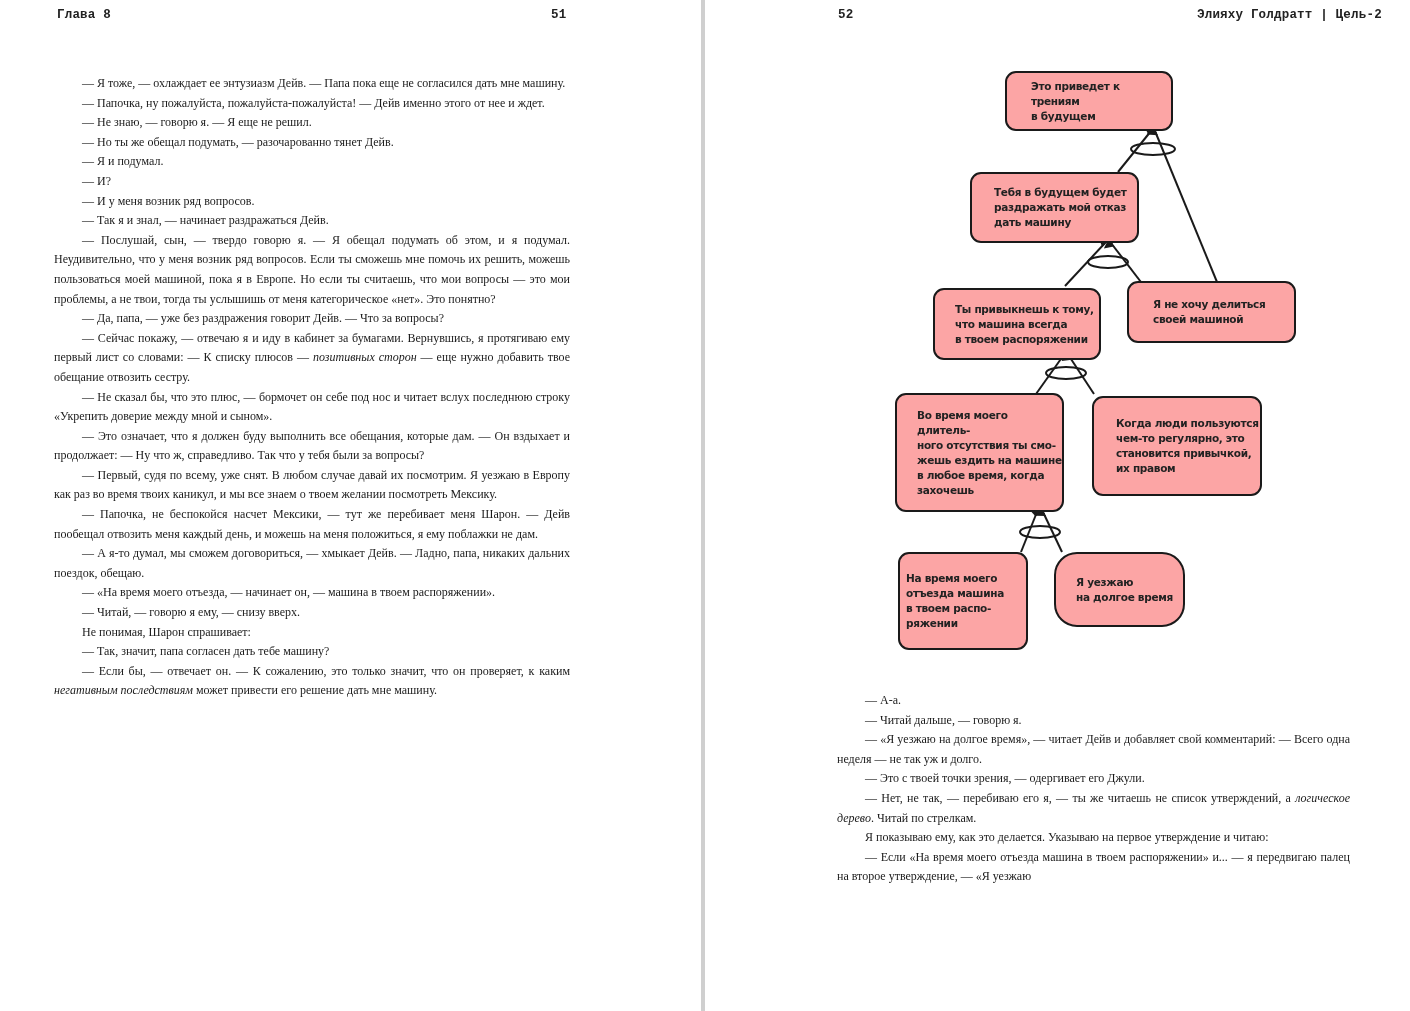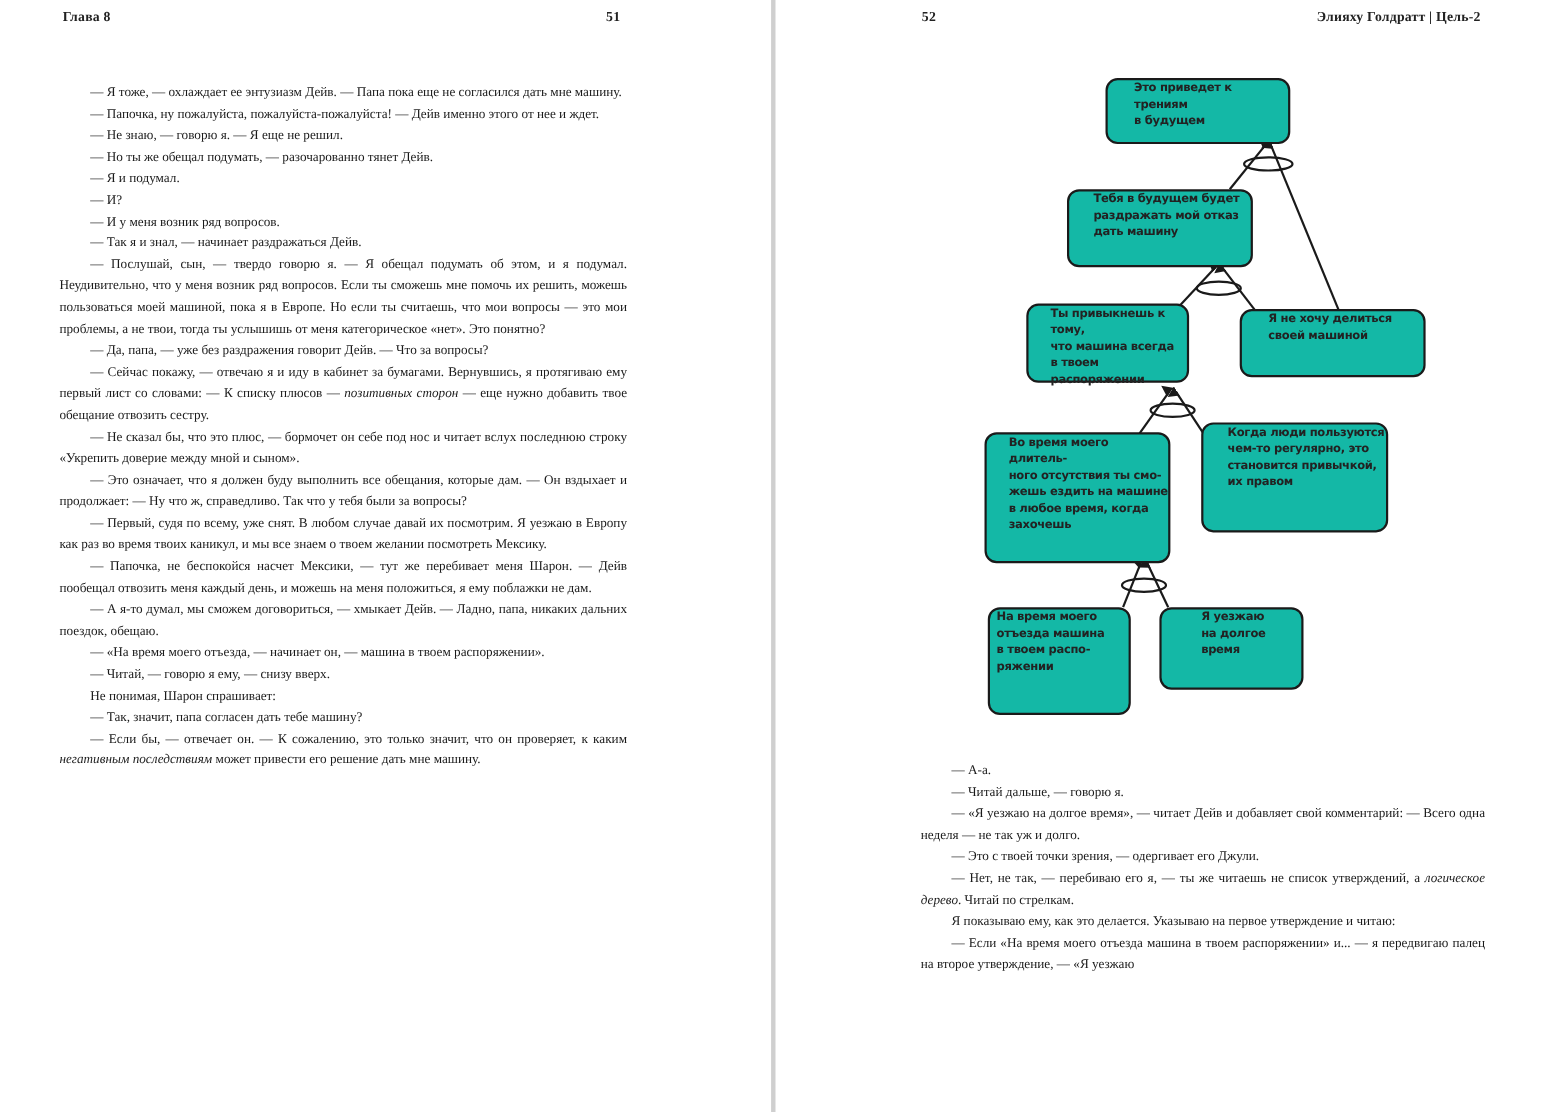--- a/index.html
+++ b/index.html
@@ -4,37 +4,37 @@
 <style>
   * { box-sizing: border-box; margin: 0; padding: 0; }
   html, body { width: 1410px; height: 1011px; background: #ffffff; overflow: hidden; }
   body { position: relative; font-family: "Liberation Serif", serif; color: #1a1a1a; }
 
   .page { position: absolute; top: 0; height: 1011px; }
   .page-left { left: 0; width: 703px; }
   .page-right { left: 707px; width: 703px; }
   .gutter { position: absolute; left: 701px; top: 0; width: 4px; height: 1011px; background: #cfcfcf; }
 
-  .running-head { position: absolute; top: 8px; font-family: Liberation Serif, serif; font-size: 12.5px; font-weight: bold; color: #222; letter-spacing: 0.2px; }
+  .running-head { position: absolute; top: 8px; font-family: Liberation Mono, monospace; font-size: 12.5px; font-weight: bold; color: #222; letter-spacing: 0.2px; }
   .rh-left-title { left: 57px; }
   .rh-left-num { left: 551px; }
   .rh-right-num { left: 131px; }
   .rh-right-title { left: 490px; }
 
   .text { position: absolute; font-size: 12px; line-height: 19.6px; text-align: justify; }
   .text-left { left: 54px; top: 74px; width: 516px; }
   .text-right { left: 130px; top: 691px; width: 513px; }
   .text p { text-indent: 28px; text-align: justify; }
   .text em { font-style: italic; }
 
   .diagram { position: absolute; left: 0; top: 0; width: 703px; height: 680px; }
   .diagram svg { position: absolute; left: 0; top: 0; }
-  .node { position: absolute; border: 2px solid #1a1a1a; border-radius: 11px; background: #14b8a6;
+  .node { position: absolute; border: 2px solid #1a1a1a; border-radius: 11px; background: #fca5a5;
           font-family: "DejaVu Sans", sans-serif; font-size: 10.5px; line-height: 15px; font-weight: bold;
-          color: #222; display: flex; letter-spacing: -0.3px; }
+          color: #222; display: flex; align-items: center; letter-spacing: -0.3px; }
   .node span { display: block; }
 </style>
 </head>
 <body>
 
 <div class="page page-left">
   <div class="running-head rh-left-title">Глава 8</div>
   <div class="running-head rh-left-num">51</div>
 
   <div class="text text-left">
@@ -103,21 +103,21 @@
     </div>
 
     <div class="node" style="left:263px; top:172px; width:169px; height:71px; padding-left:22px;">
       <div>
         <span>Тебя в будущем будет</span>
         <span>раздражать мой отказ</span>
         <span>дать машину</span>
       </div>
     </div>
 
-    <div class="node" style="left:226px; top:276px; width:148px; height:72px; padding-left:20px;">
+    <div class="node" style="left:226px; top:288px; width:168px; height:72px; padding-left:20px;">
       <div>
         <span>Ты привыкнешь к тому,</span>
         <span>что машина всегда</span>
         <span>в твоем распоряжении</span>
       </div>
     </div>
 
     <div class="node" style="left:420px; top:281px; width:169px; height:62px; padding-left:24px;">
       <div>
         <span>Я не хочу делиться</span>
@@ -128,39 +128,39 @@
     <div class="node" style="left:188px; top:393px; width:169px; height:119px; padding-left:20px;">
       <div>
         <span>Во время моего длитель-</span>
         <span>ного отсутствия ты смо-</span>
         <span>жешь ездить на машине</span>
         <span>в любое время, когда</span>
         <span>захочешь</span>
       </div>
     </div>
 
-    <div class="node" style="left:385px; top:384px; width:170px; height:100px; padding-left:22px;">
+    <div class="node" style="left:385px; top:396px; width:170px; height:100px; padding-left:22px;">
       <div>
         <span>Когда люди пользуются</span>
         <span>чем-то регулярно, это</span>
         <span>становится привычкой,</span>
         <span>их правом</span>
       </div>
     </div>
 
     <div class="node" style="left:191px; top:552px; width:130px; height:98px; padding-left:6px;">
       <div>
         <span>На время моего</span>
         <span>отъезда машина</span>
         <span>в твоем распо-</span>
         <span>ряжении</span>
       </div>
     </div>
 
-    <div class="node" style="left:347px; top:552px; width:131px; height:75px; padding-left:36px;">
+    <div class="node" style="left:347px; top:552px; width:131px; height:75px; padding-left:20px;border-radius:23px;">
       <div>
         <span>Я уезжаю</span>
         <span>на долгое время</span>
       </div>
     </div>
   </div>
 
   <div class="text text-right">
     <p>— А-а.</p>
     <p>— Читай дальше, — говорю я.</p>

